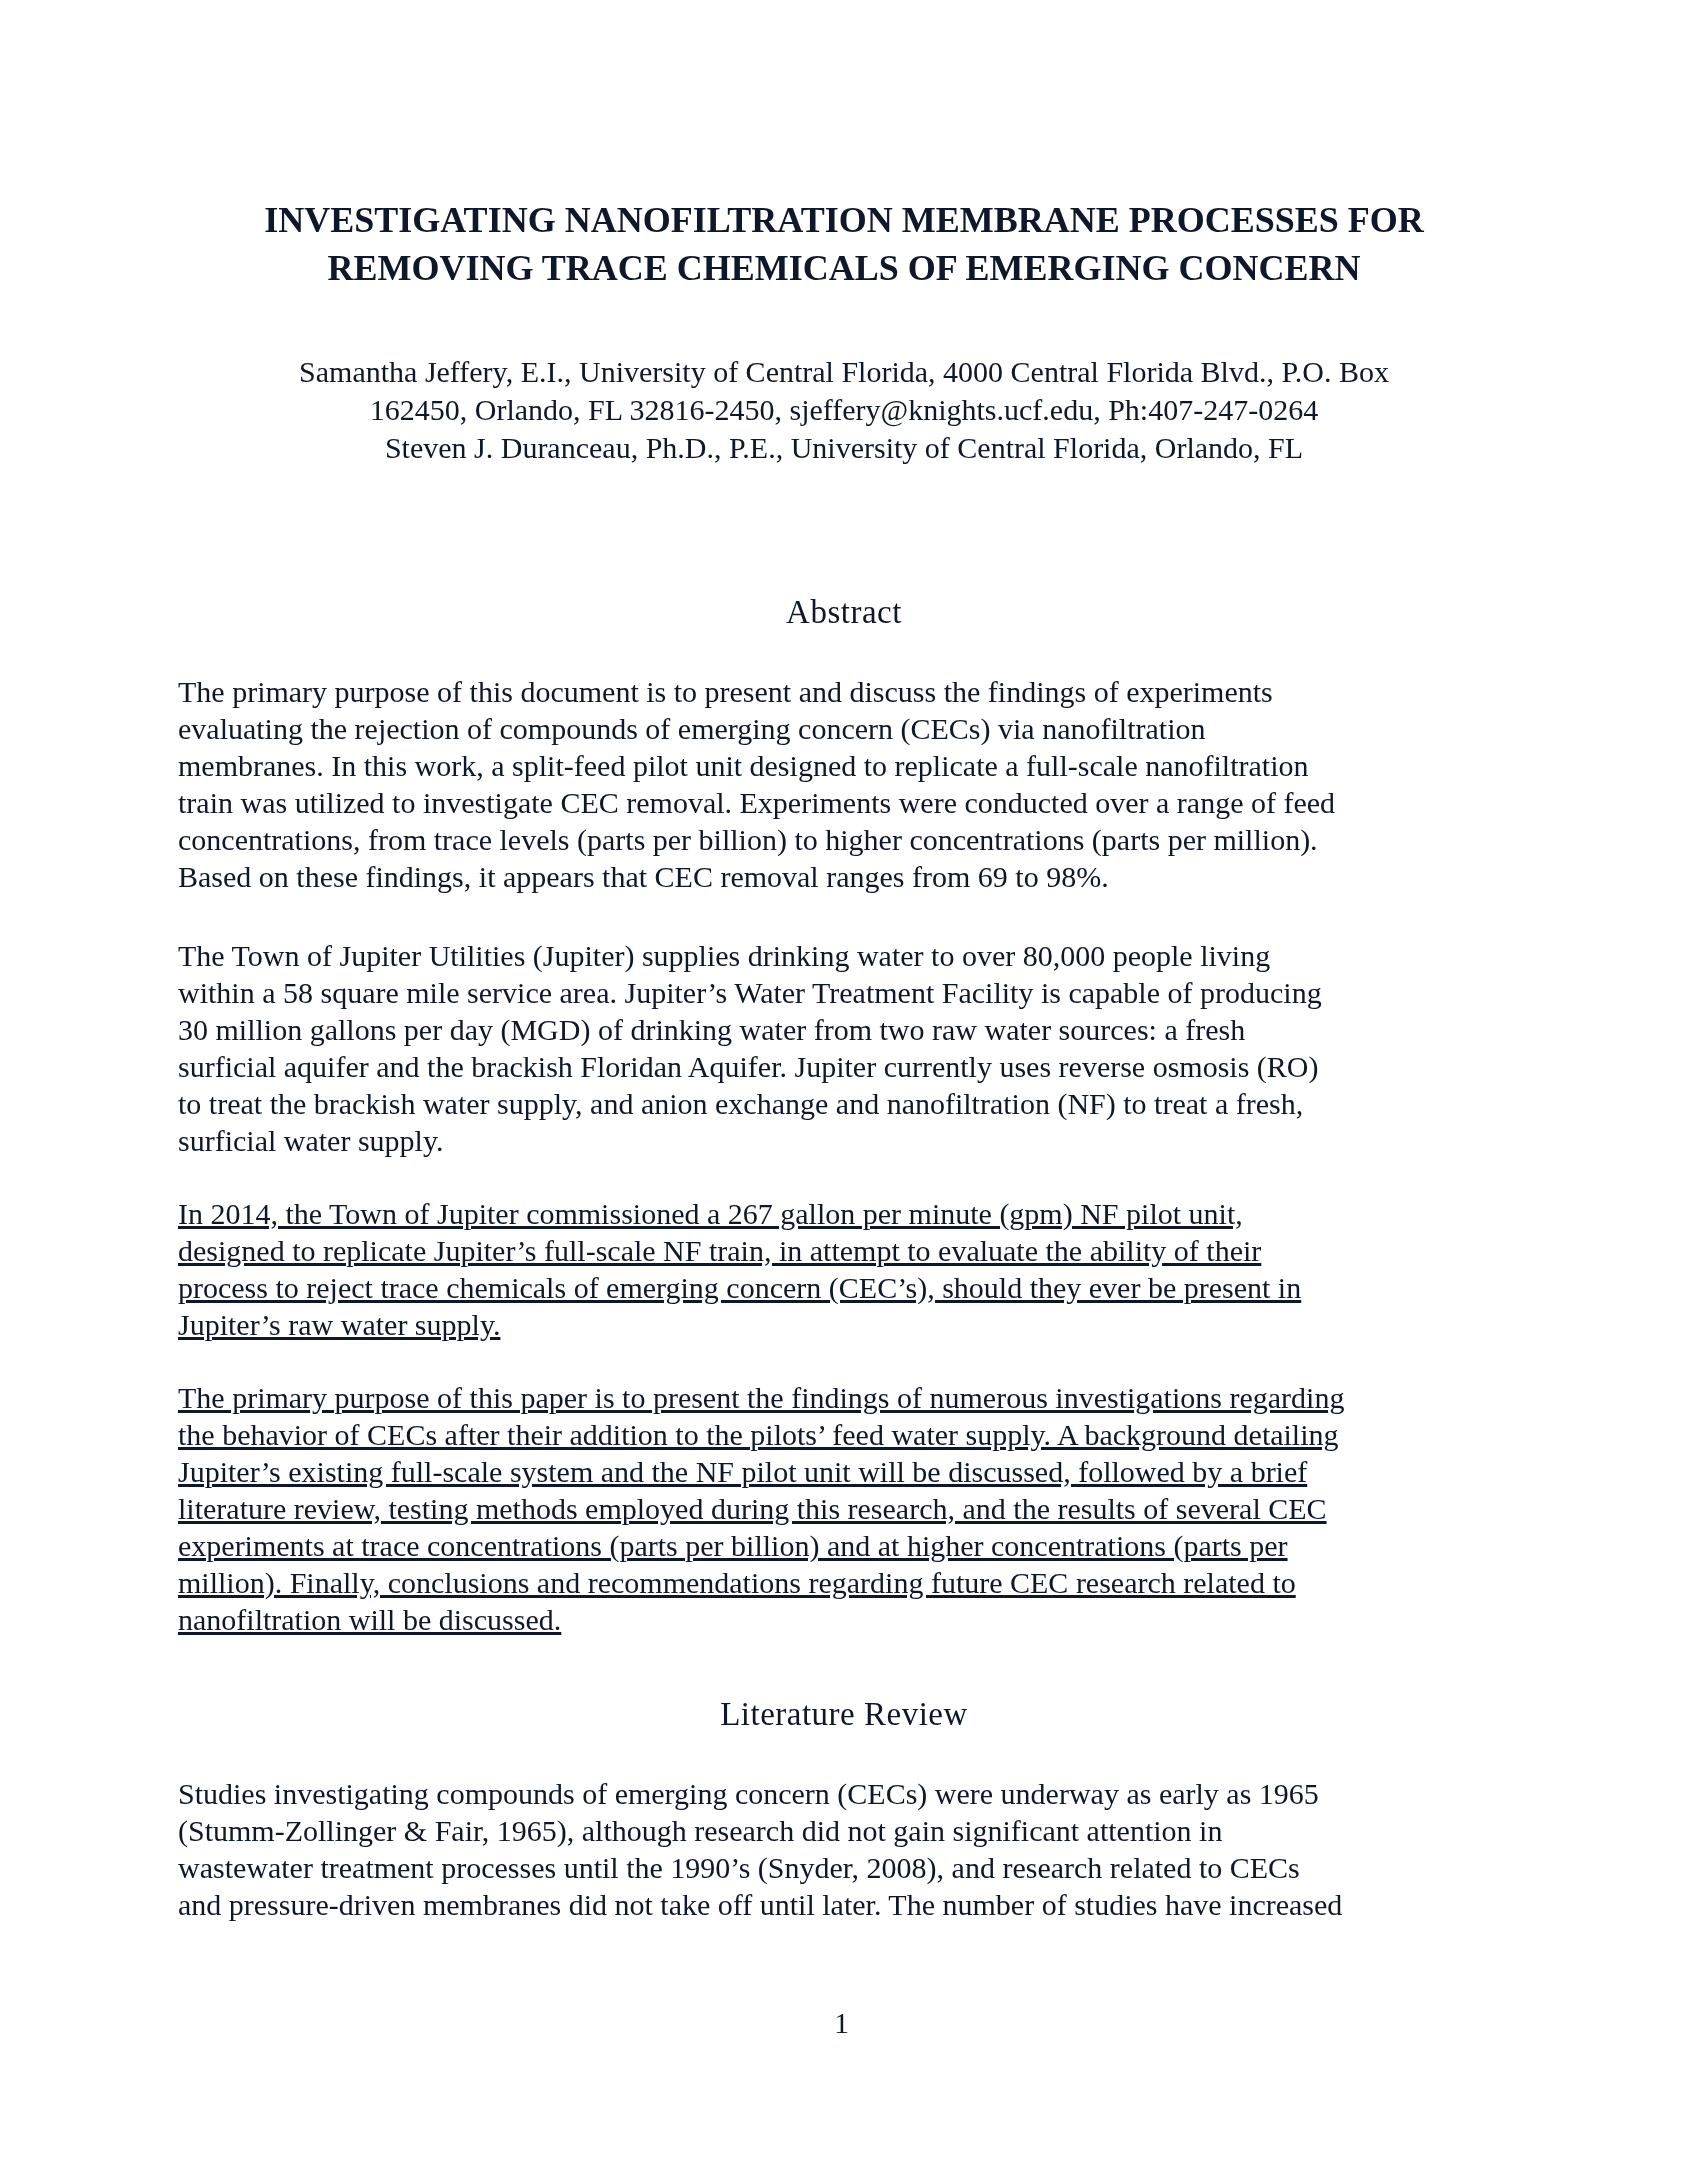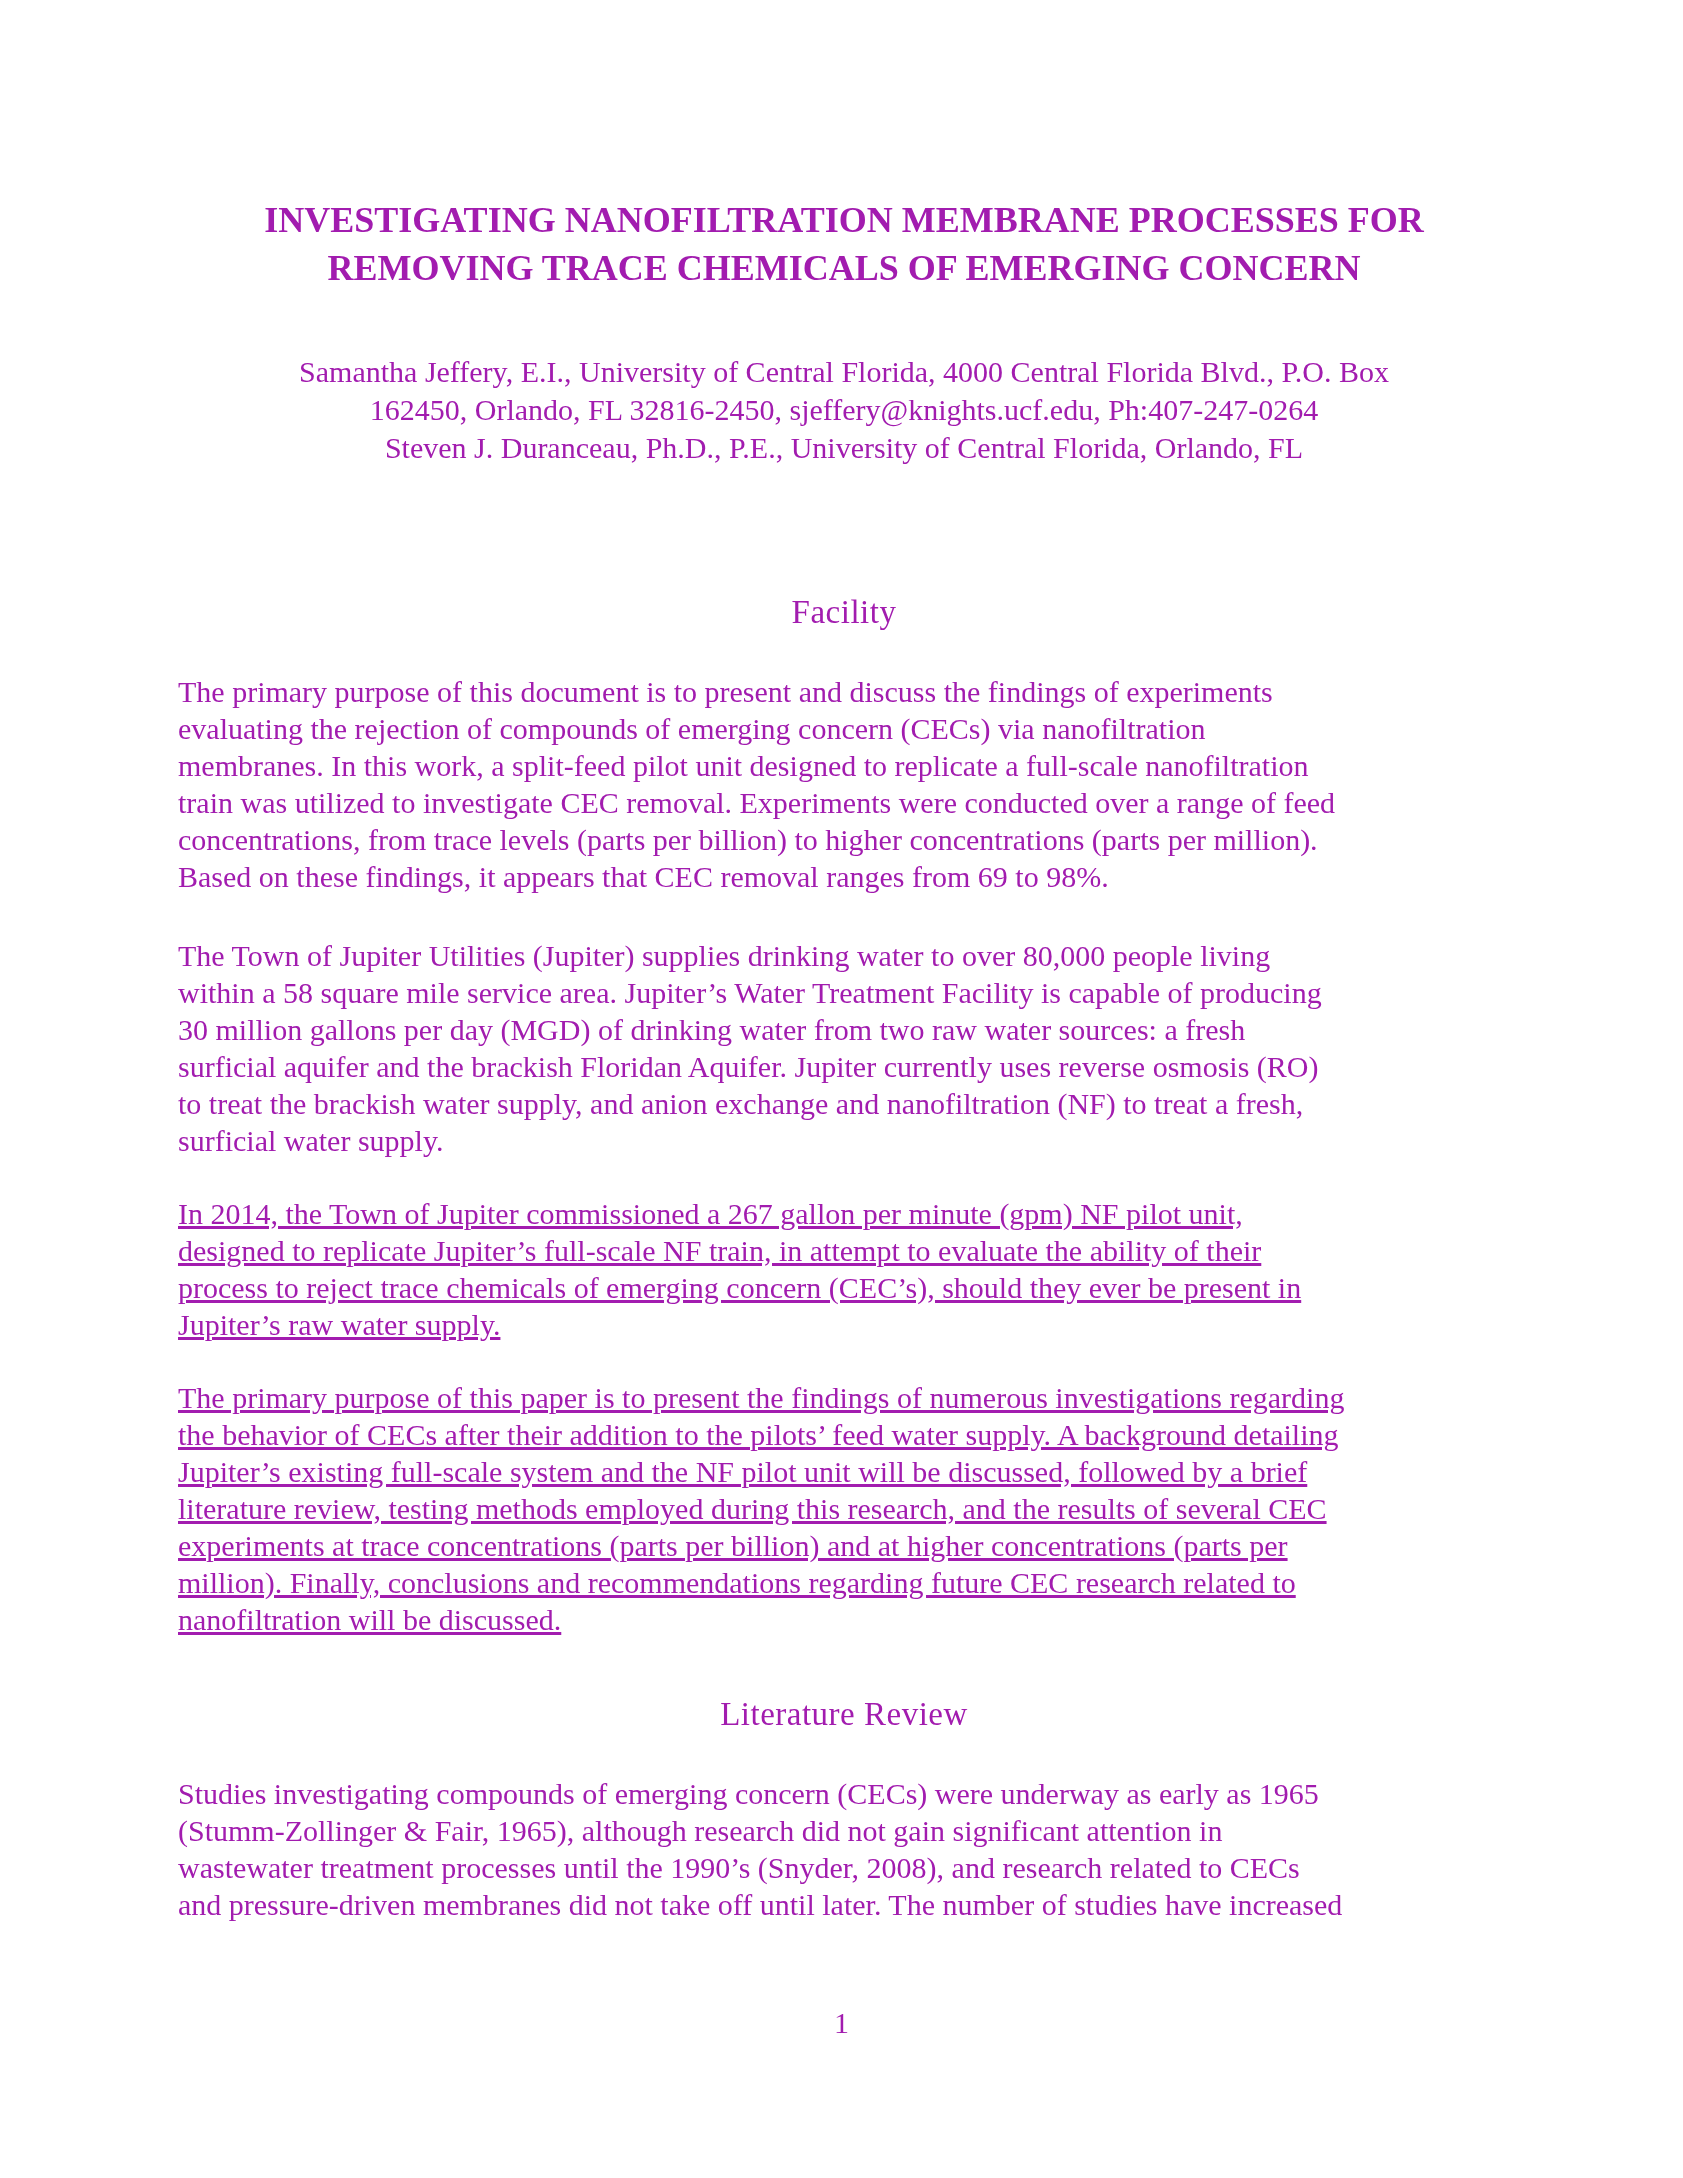--- a/index.html
+++ b/index.html
@@ -2,21 +2,21 @@
 <html><head>
 <meta charset="utf-8">
 <style>
   * { margin: 0; padding: 0; box-sizing: border-box; }
   html, body { background: #ffffff; }
   .page {
     position: relative;
     width: 1683px;
     height: 2178px;
     background: #ffffff;
-    color: #a21caf;
+    color: #0f172a;
     font-family: "Liberation Serif", "DejaVu Serif", serif;
     overflow: hidden;
   }
   .content {
     margin: 0 178px;
     width: 1332px;
   }
   .title {
     margin-top: 196px;
     font-size: 36px;
@@ -66,21 +66,21 @@
 <div class="page">
   <div class="content">
 
     <h1 class="title">INVESTIGATING NANOFILTRATION MEMBRANE PROCESSES FOR
 REMOVING TRACE CHEMICALS OF EMERGING CONCERN</h1>
 
     <p class="authors">Samantha Jeffery, E.I., University of Central Florida, 4000 Central Florida Blvd., P.O. Box
 162450, Orlando, FL 32816-2450, sjeffery@knights.ucf.edu, Ph:407-247-0264
 Steven J. Duranceau, Ph.D., P.E., University of Central Florida, Orlando, FL</p>
 
-    <h2 class="section-heading h-abstract">Facility</h2>
+    <h2 class="section-heading h-abstract">Abstract</h2>
 
     <p class="body-para">The primary purpose of this document is to present and discuss the findings of experiments
 evaluating the rejection of compounds of emerging concern (CECs) via nanofiltration
 membranes. In this work, a split-feed pilot unit designed to replicate a full-scale nanofiltration
 train was utilized to investigate CEC removal. Experiments were conducted over a range of feed
 concentrations, from trace levels (parts per billion) to higher concentrations (parts per million).
 Based on these findings, it appears that CEC removal ranges from 69 to 98%.</p>
 
 
     <p class="body-para">The Town of Jupiter Utilities (Jupiter) supplies drinking water to over 80,000 people living

